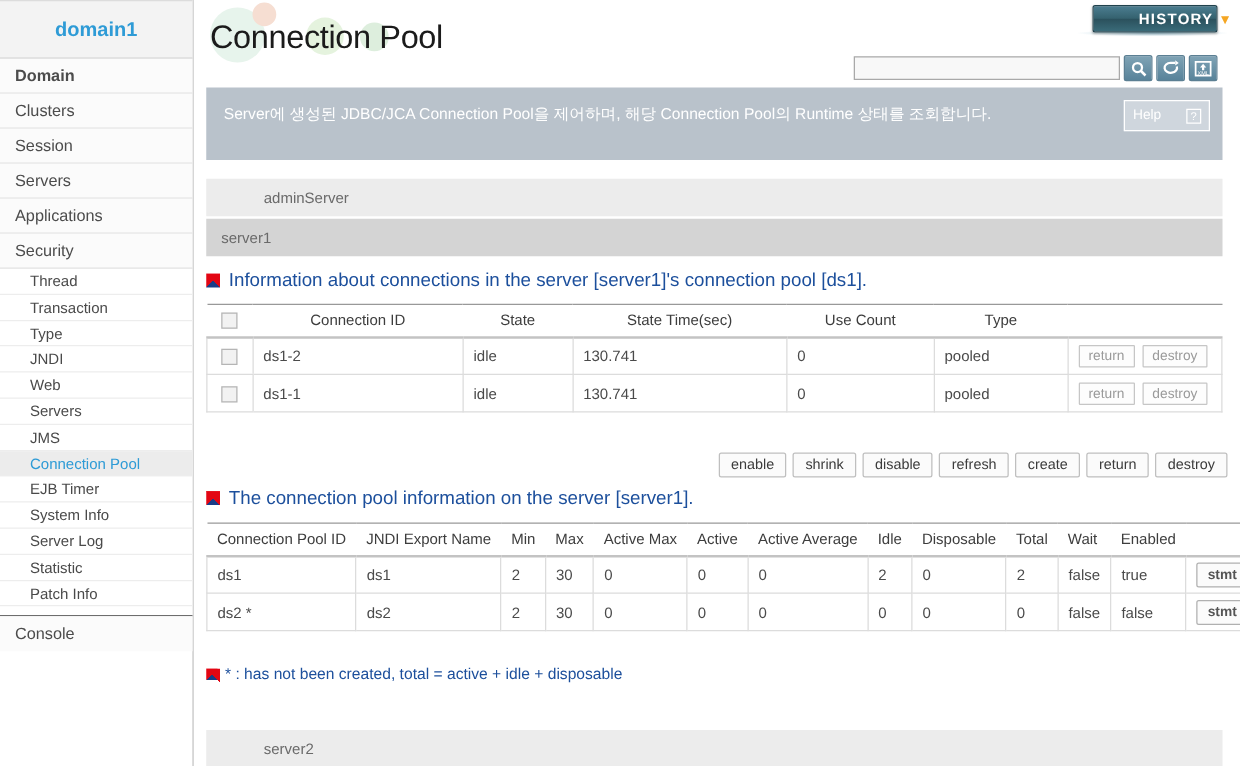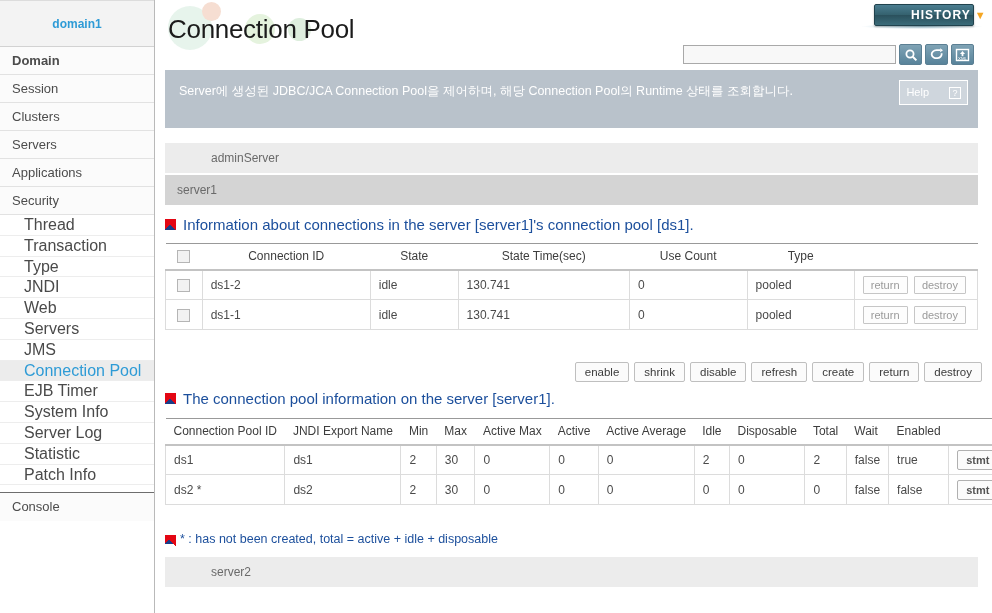--- a/index.html
+++ b/index.html
@@ -25,21 +25,21 @@
     width: 155px;
     height: 613px;
     background: #ffffff;
     border-right: 1px solid #b9b9b9;
     box-shadow: 1px 0 3px rgba(0,0,0,0.10);
   }
   .domain-title {
     height: 47px;
     line-height: 47px;
     text-align: center;
-    font-size: 12px;
+    font-size: 16px;
     font-weight: bold;
     color: #2e9bd6;
     background: #f3f3f3;
     border-bottom: 1px solid #d2d2d2;
     border-top: 1px solid #dcdcdc;
   }
   .nav-top { border-top: none; font-weight: bold; }
   .nav-item {
     height: 28px;
     line-height: 28px;
@@ -57,21 +57,21 @@
     top: 0;
     font-size: 11px;
     color: #8a8a8a;
   }
   .nav-item.expanded { background: #f1f1f1; }
   .sub-list { background: #ffffff; }
   .sub-item {
     height: 20.8px;
     line-height: 20.8px;
     padding-left: 24px;
-    font-size: 16px;
+    font-size: 12px;
     color: #4a4a4a;
     border-bottom: 1px solid #ededed;
     cursor: pointer;
     white-space: nowrap;
   }
   .sub-item.active {
     background: #ececec;
     color: #2e9bd6;
   }
   .sub-spacer {
@@ -332,24 +332,24 @@
 
 <div id="app">
 
   <div id="sidebar">
     <div class="domain-title">domain1</div>
 
     <div class="nav-item nav-top">
       <span>Domain</span>
     </div>
     <div class="nav-item">
+      <span>Clusters</span>
+    </div>
+    <div class="nav-item">
       <span>Session</span>
-    </div>
-    <div class="nav-item">
-      <span>Clusters</span>
     </div>
     <div class="nav-item">
       <span>Servers</span>
     </div>
     <div class="nav-item">
       <span>Applications</span>
     </div>
     <div class="nav-item">
       <span>Security</span>
     </div>
@@ -574,18 +574,18 @@
           </td>
         </tr>
       </tbody>
     </table>
 
     <div id="footnote">
       <span class="bullet bullet-sm"></span>
       <span>* : has not been created, total = active + idle + disposable</span>
     </div>
 
-    <div class="server-row light" style="top:557px;">
+    <div class="server-row light" style="top:584px;">
       <span>server2</span>
     </div>
 
   </div>
 </div>
 
 </body></html>

